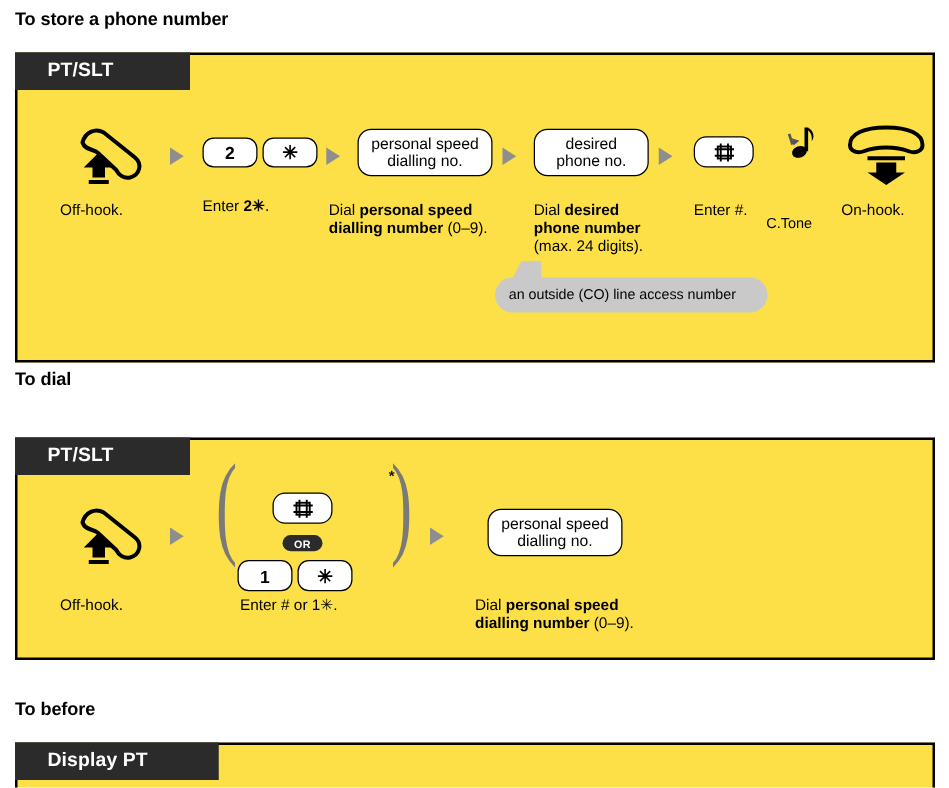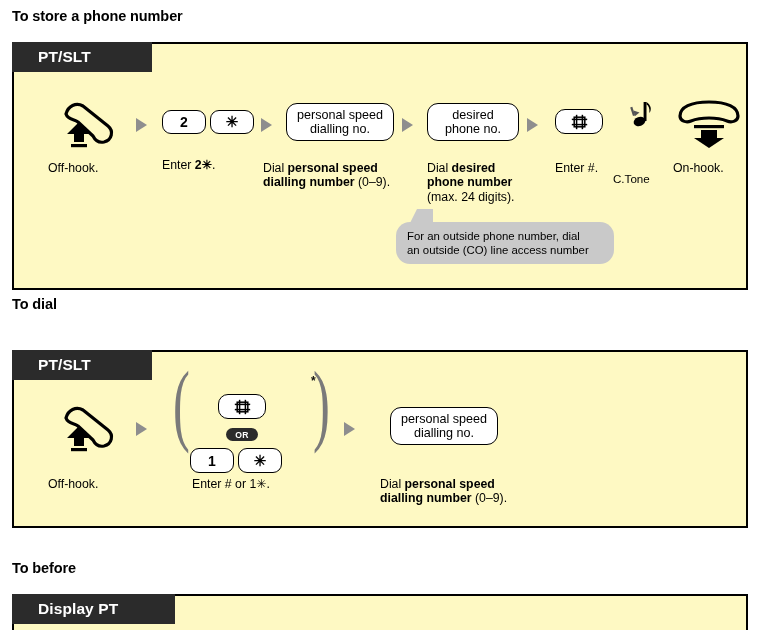--- a/index.html
+++ b/index.html
@@ -23,21 +23,21 @@
     font-weight: bold;
     letter-spacing: -0.1px;
     color: #000;
     white-space: nowrap;
   }
 
   
   .frame {
     position: absolute;
     border: 2px solid #000000;
-    background: #fef9c3;
+    background: #fde047;
     box-sizing: border-box;
   }
   .frame-tab {
     position: absolute;
     left: -2px;
     top: -2px;
     height: 30px;
     background: #2b2b2b;
     color: #ffffff;
     font-size: 15.5px;
@@ -259,21 +259,20 @@
       <rect x="20" y="25" width="30" height="3.2" fill="#000"></rect>
       <path d="M27 30 L43 30 L43 38 L50 38 L35 48 L20 38 L27 38 Z" fill="#000"></path>
     </svg>
   </div>
   <div class="caption" style="left:659px; top:117px; width:80px;">
     <span>On-hook.</span>
   </div>
 
   <div class="callout-tail" style="left:393px; top:165px;"></div>
   <div class="callout" style="left:382px; top:178px; width:218px;">
-    <div>For an outside phone number, dial</div>
     <div>an outside (CO) line access number</div>
   </div>
 </div>
 
 <div class="section-heading" style="left:12px; top:296px;">To dial</div>
 
 <div class="frame" style="left:12px; top:350px; width:736px; height:178px;">
 
   <div class="frame-tab" style="width:140px;">PT/SLT</div>
 

